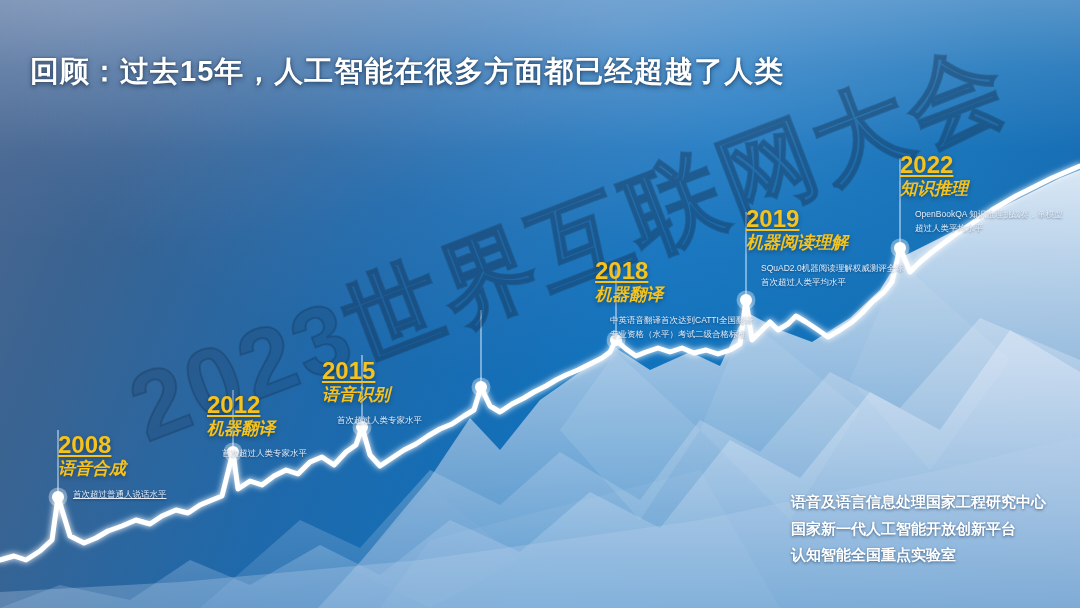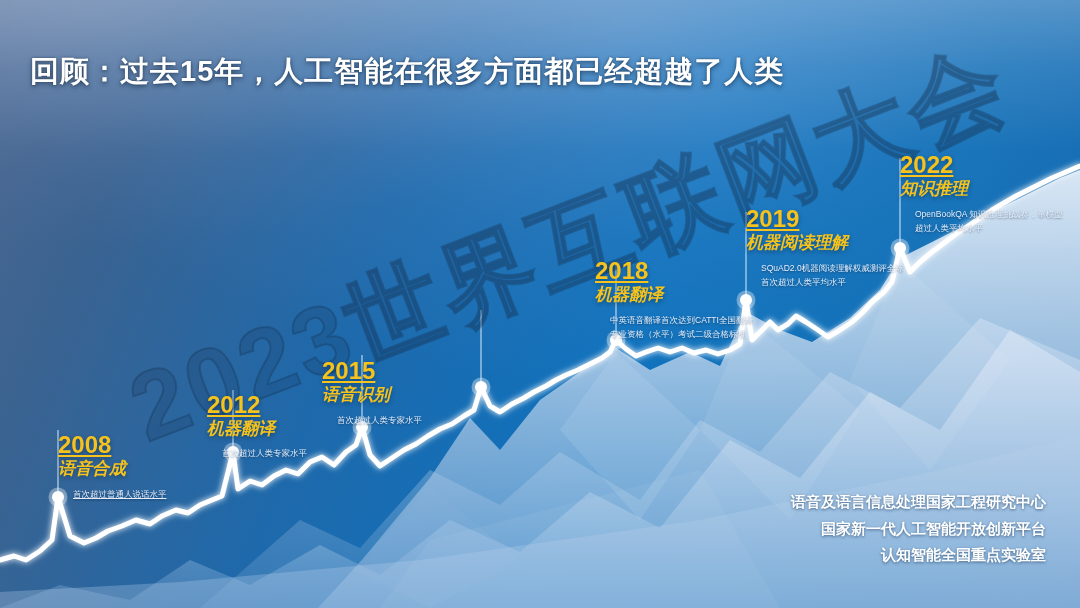--- a/index.html
+++ b/index.html
@@ -68,21 +68,21 @@
   .ms.w2 .desc{width:160px;font-family:Liberation Mono, monospace;}
   .ms.w3 .desc{width:150px;}
   .ms.w4 .desc{width:140px;}
   .ms.w5 .desc{width:150px;}
   .ms.w6 .desc{width:150px;}
   .ms.w7 .desc{width:150px;}
   
   
   .footer{
     position:absolute;right:34px;bottom:40px;
-    text-align:right;color:#ffffff;font-weight:bold;
+    text-align:left;color:#ffffff;font-weight:bold;
     font-size:15px;line-height:1.75;
     text-shadow:0 1px 3px rgba(10,40,75,.6);
   }
   .footer div{white-space:nowrap;}
 </style>
 </head>
 <body>
 
 <div id="slide">
 

